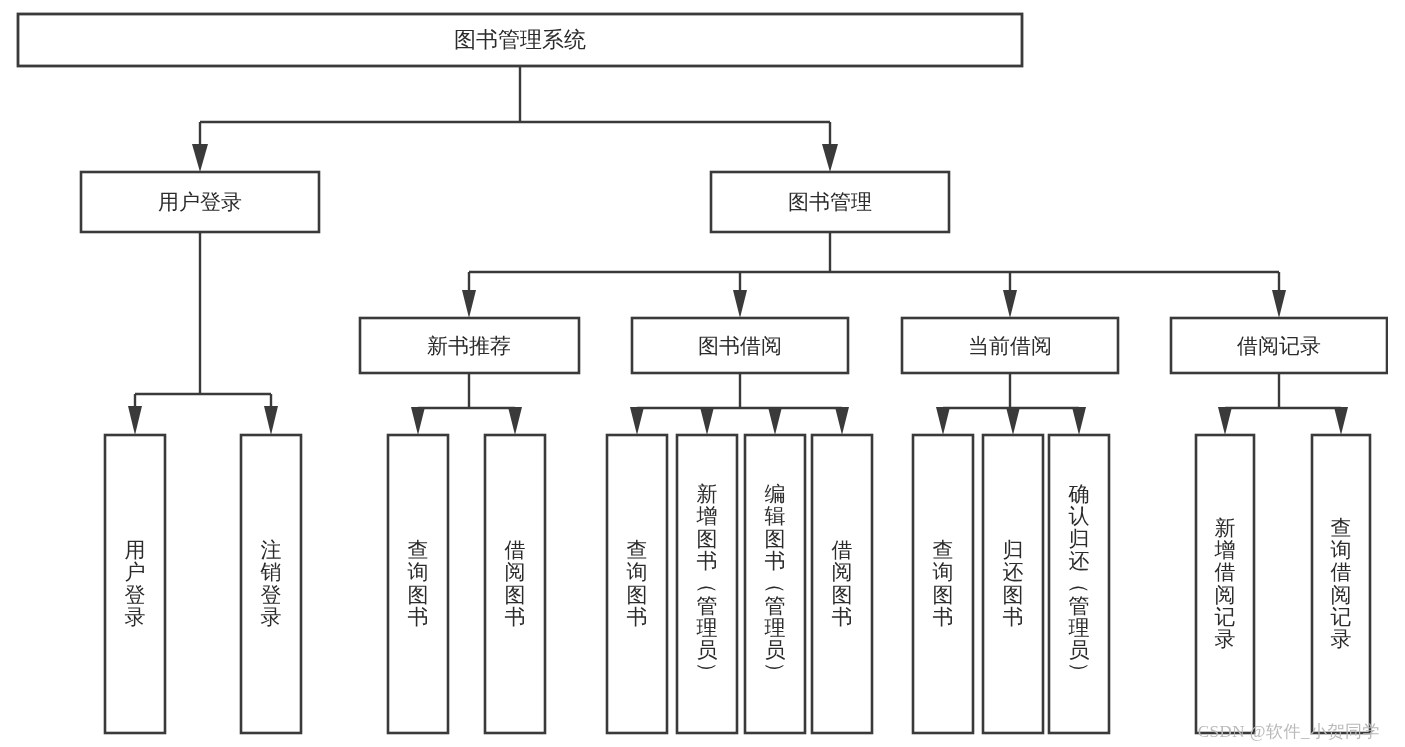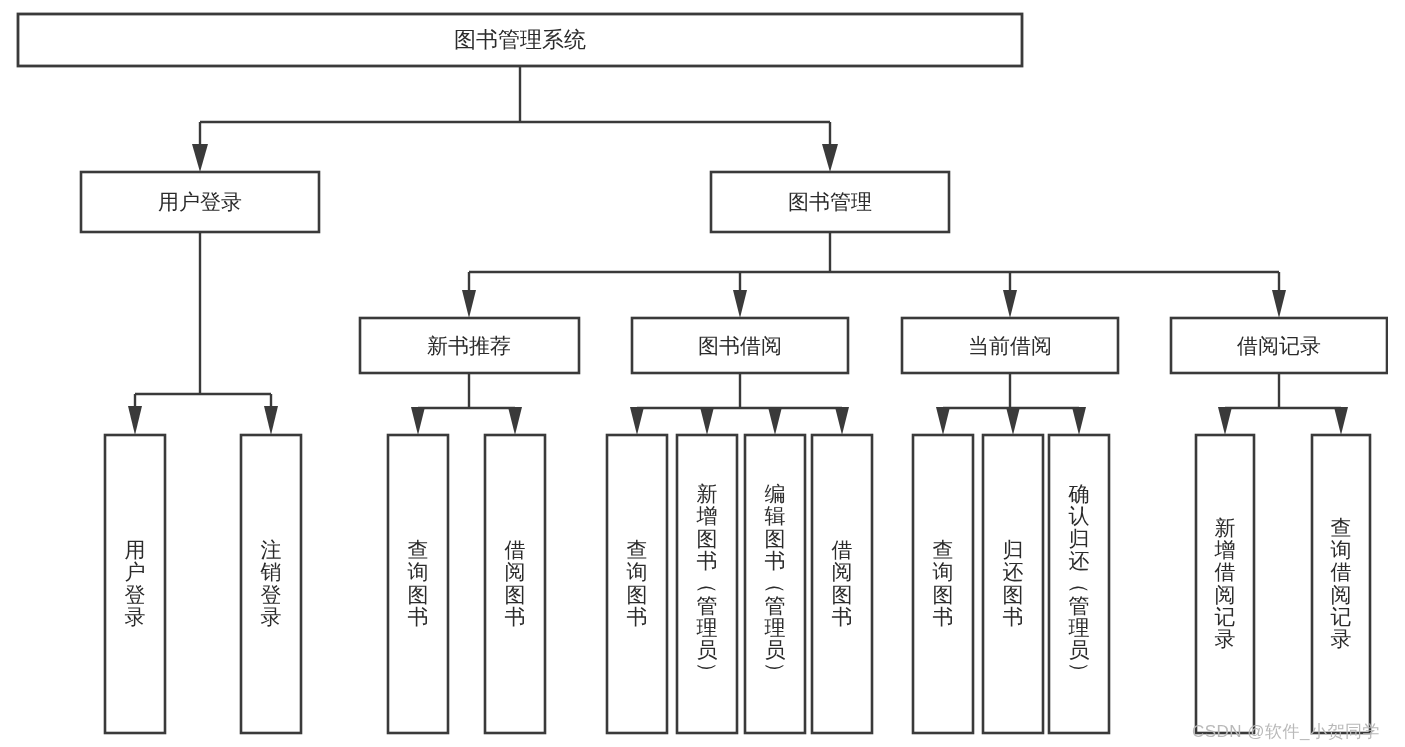--- a/index.html
+++ b/index.html
@@ -81,21 +81,21 @@
   }
   .leaf-label span.rot {
     transform: rotate(90deg);
   }
   #watermark {
     position: absolute;
     right: 8px;
     bottom: 4px;
     color: #b9b9b9;
     font-size: 17px;
-    font-family: Liberation Sans, sans-serif;
+    font-family: Liberation Serif, serif;
     letter-spacing: 0.5px;
     white-space: nowrap;
     text-align: center;
   }
 </style>
 </head>
 <body>
 
 <div id="diagram-root">
 

